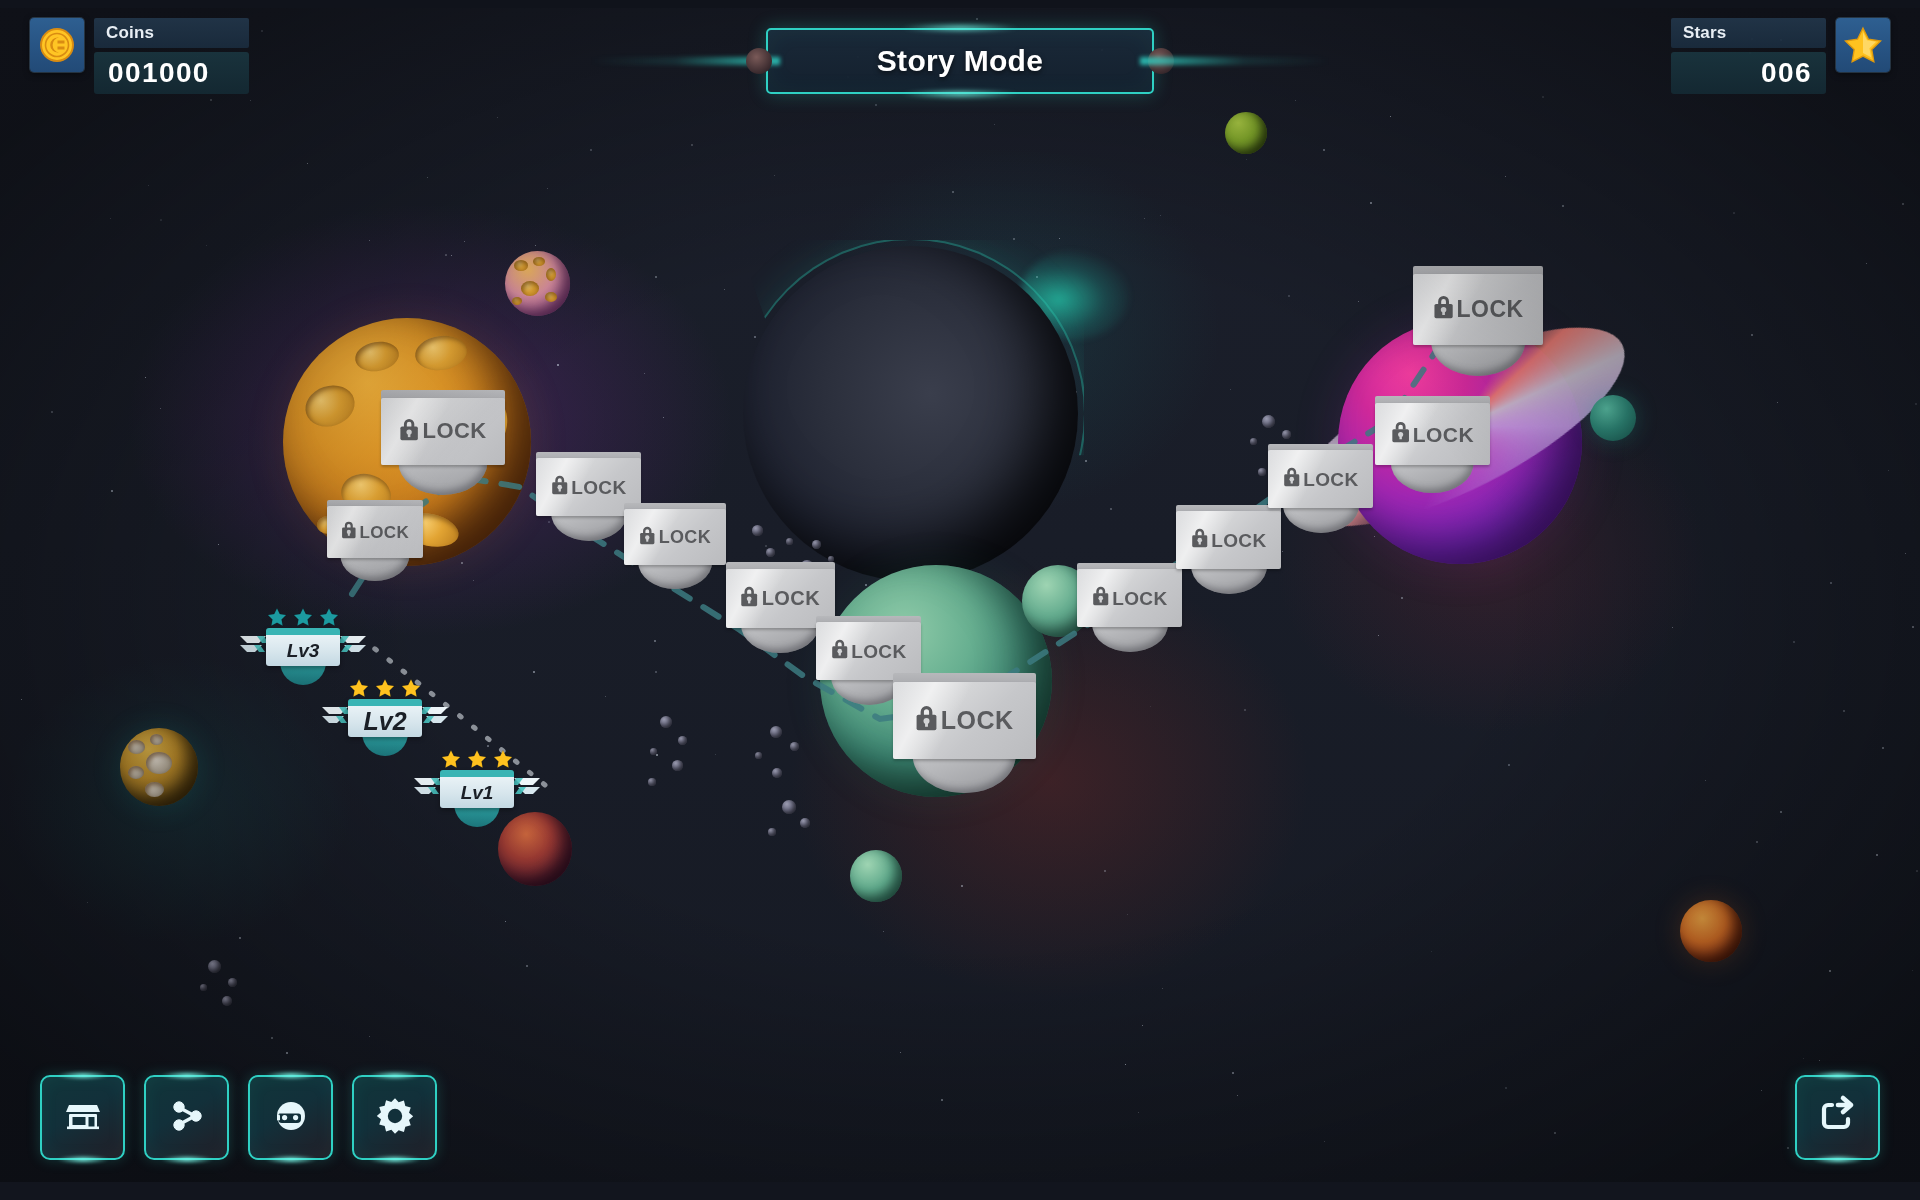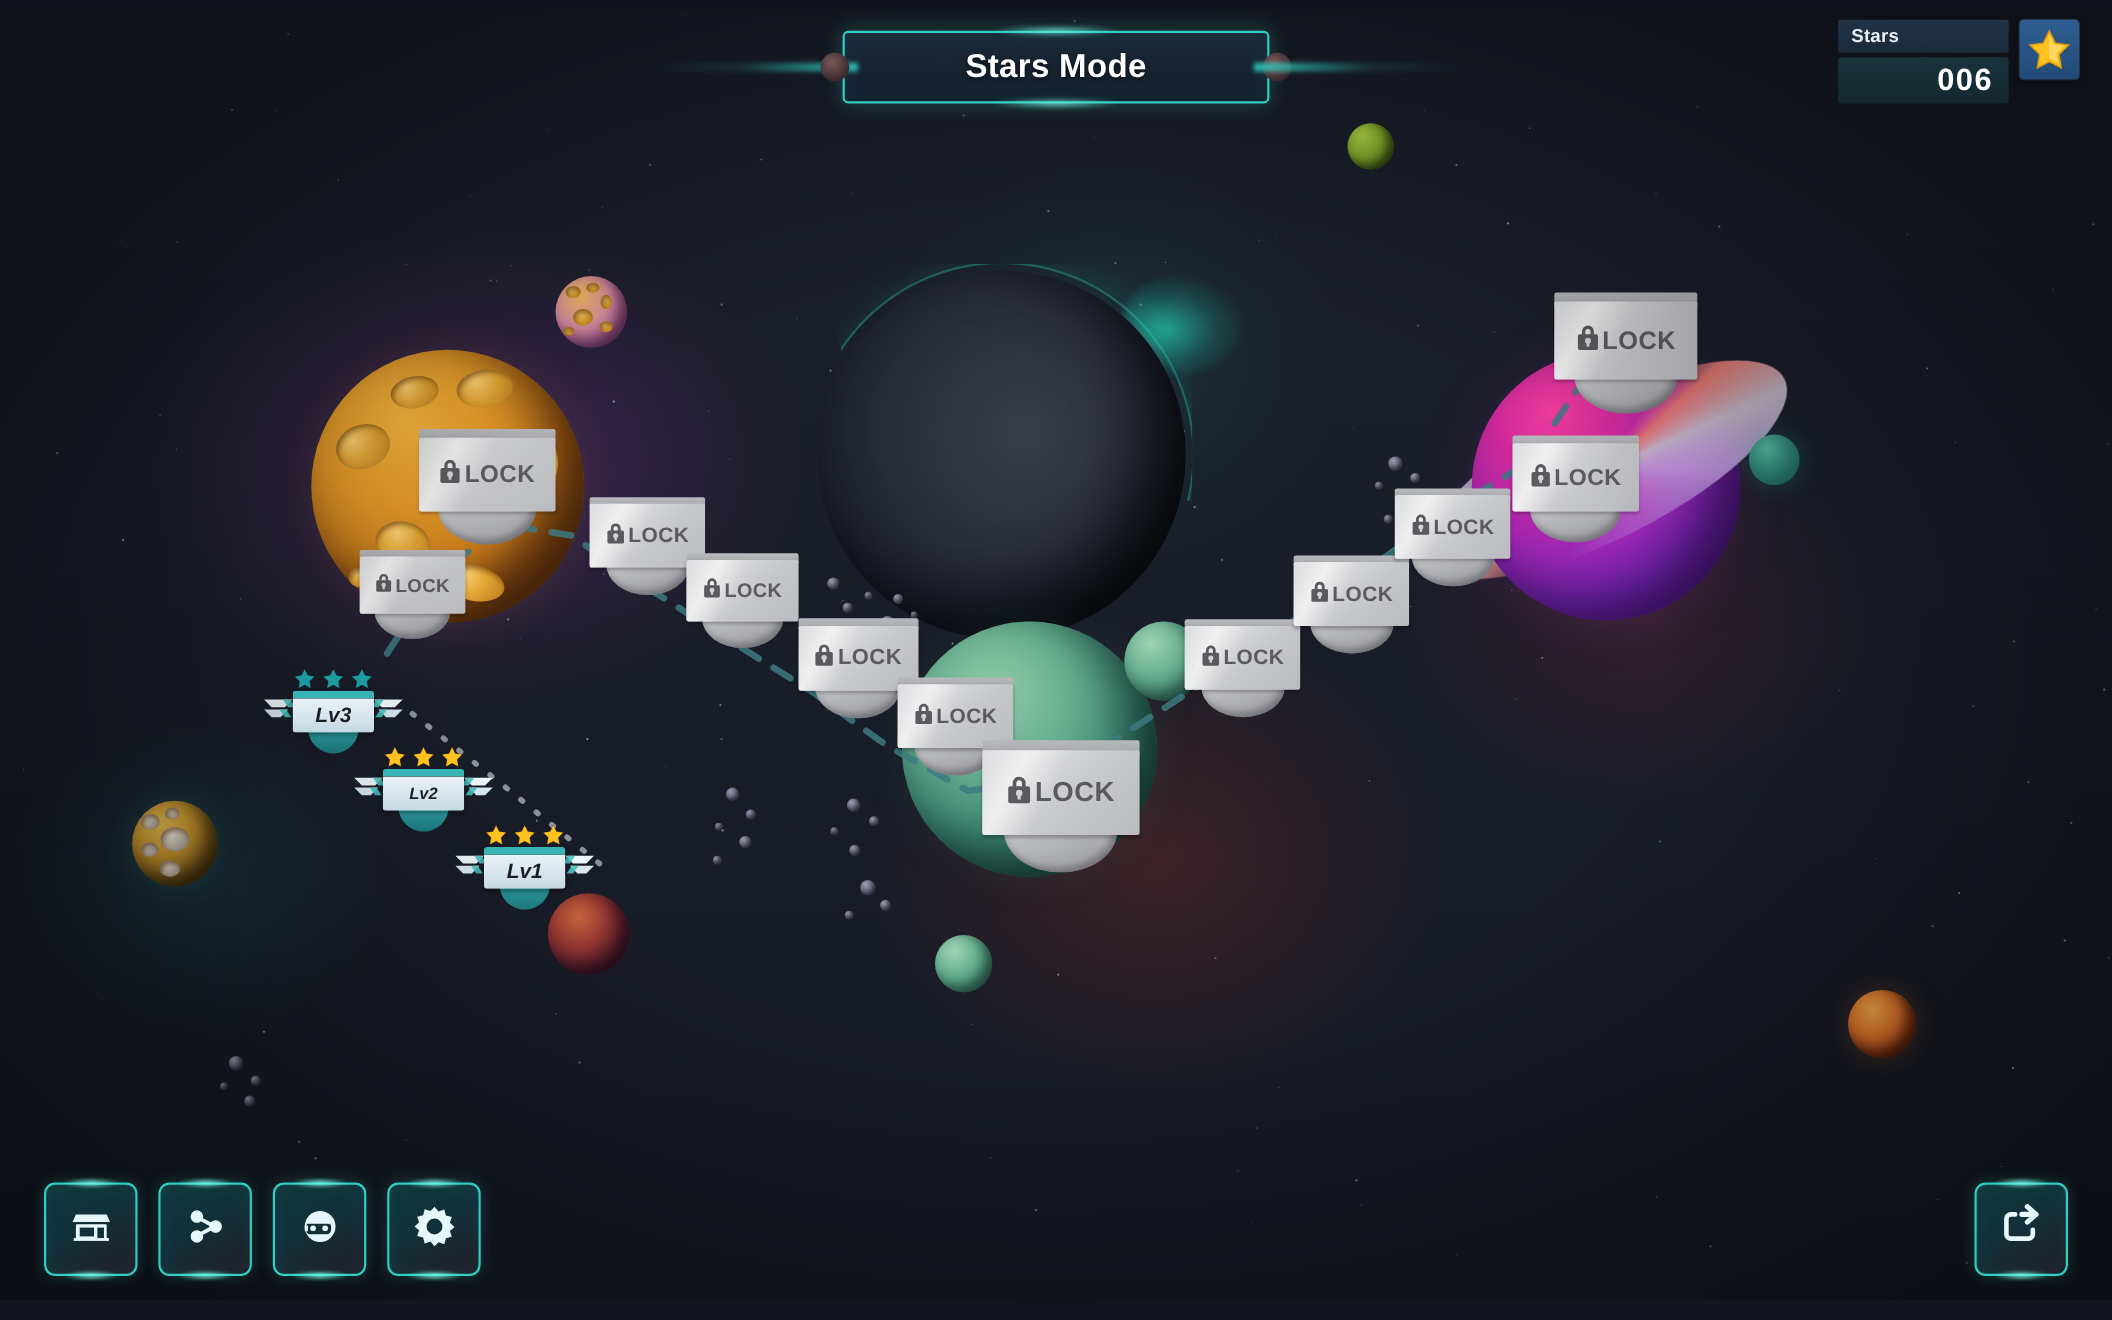--- a/index.html
+++ b/index.html
@@ -694,21 +694,21 @@
             <path d="M8 13h6l-5 7H3z" fill="#49c3c0" opacity=".9"></path>
           </svg></div>
         <div class="wing r"><svg width="46" height="30" viewBox="0 0 46 30" style="transform:scaleX(1)">
             <path d="M2 4h26l-7 7H9z" fill="#eef6fa"></path>
             <path d="M6 13h22l-7 7H13z" fill="#d8e8ef"></path>
             <path d="M4 4h7l-5 7H0z" fill="#49c3c0" opacity=".9"></path>
             <path d="M8 13h6l-5 7H3z" fill="#49c3c0" opacity=".9"></path>
           </svg></div>
         <div class="dome"></div>
         <div class="plate" style="width:74px;height:38px">
-          <span style="font-size:15px">Lv2</span>
+          <span style="font-size:25px">Lv2</span>
         </div>
       </div>
       <div class="lvl" style="left: 266px; top: 628px; width: 74px; height: 38px;">
         <div class="stars" style="top:-22px">
           <svg width="22" height="22" viewBox="0 0 24 24">
             <path d="M12 2.4l3.1 6.3 6.9 1-5 4.9 1.2 6.9L12 18.3 5.8 21.5 7 14.6l-5-4.9 6.9-1z" fill="#1c9aa0" stroke="rgba(0,0,0,.25)" stroke-width=".6"></path>
           </svg>
           <svg width="22" height="22" viewBox="0 0 24 24">
             <path d="M12 2.4l3.1 6.3 6.9 1-5 4.9 1.2 6.9L12 18.3 5.8 21.5 7 14.6l-5-4.9 6.9-1z" fill="#1c9aa0" stroke="rgba(0,0,0,.25)" stroke-width=".6"></path>
           </svg>
@@ -732,41 +732,57 @@
         <div class="plate" style="width:74px;height:38px">
           <span style="font-size:19px">Lv3</span>
         </div>
       </div>
     </div>
 
   <div class="vignette"></div>
   <div class="topstrip"></div>
   <div class="botstrip"></div>
 
+  <div class="hud" id="hud-coins">
+    <div class="icon-tile">
+      <svg width="42" height="42" viewBox="0 0 42 42">
+        <circle cx="21" cy="21" r="17" fill="#d98c12"></circle>
+        <circle cx="21" cy="21" r="15" fill="#ffc524"></circle>
+        <circle cx="21" cy="21" r="11.5" fill="none" stroke="#d98c12" stroke-width="1.6"></circle>
+        <path d="M23 13.5a7.6 7.6 0 1 0 0 15 7.6 7.6 0 0 1 0-15z" fill="#d98c12"></path>
+        <rect x="21.5" y="16.5" width="7" height="3" fill="#d98c12"></rect>
+        <rect x="21.5" y="22.5" width="7" height="3" fill="#d98c12"></rect>
+      </svg>
+    </div>
+    <div class="hud-fields">
+      <div class="hud-label">Coins</div>
+      <div class="hud-value">001000</div>
+    </div>
+  </div>
 
   <div class="hud" id="hud-stars">
     <div class="hud-fields">
       <div class="hud-label">Stars</div>
       <div class="hud-value">006</div>
     </div>
     <div class="icon-tile">
       <svg width="42" height="42" viewBox="0 0 24 24">
         <path d="M12 2.4l3.1 6.3 6.9 1-5 4.9 1.2 6.9L12 18.3 5.8 21.5 7 14.6l-5-4.9 6.9-1z" fill="#ffc21f" stroke="#e09a0c" stroke-width=".8"></path>
         <path d="M12 4.6l2.3 4.7 5.2.8-3.8 3.7.9 5.2L12 16.6z" fill="#ffd863"></path>
       </svg>
     </div>
   </div>
 
   <div id="title-wrap">
     <div class="tblade l"></div>
     <div class="tknob l"></div>
     <div id="title-banner">
       <div class="tglow" style="top:-5px;left:50%;transform:translateX(-50%)"></div>
       <div class="tglow" style="bottom:-5px;left:50%;transform:translateX(-50%)"></div>
-      <span>Stars Mode</span>
+      <span>Story Mode</span>
     </div>
     <div class="tknob r"></div>
     <div class="tblade r"></div>
   </div>
 
   <div id="bottom-left">
     <div class="hexbtn">
       <span>
       <svg width="40" height="40" viewBox="0 0 40 40" fill="#e6f7fb">
         <path d="M6 9h28l3 7H3z"></path>

